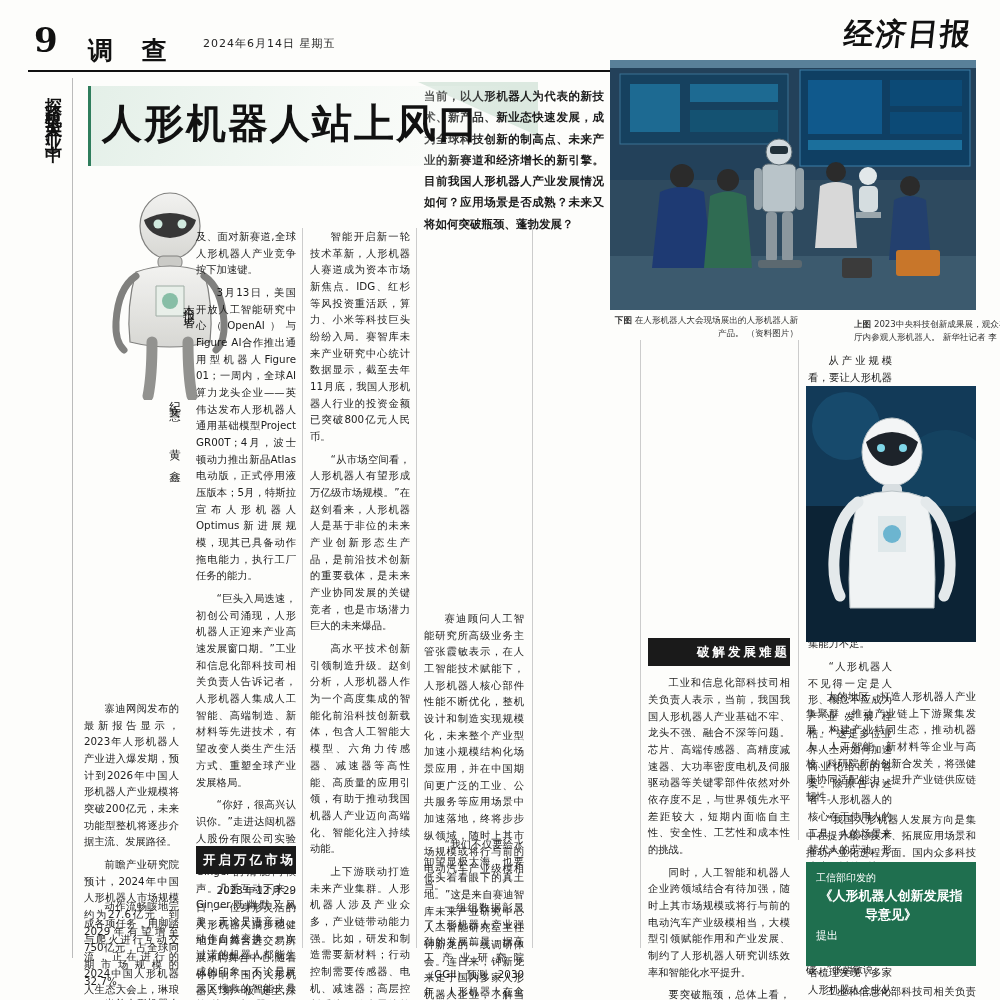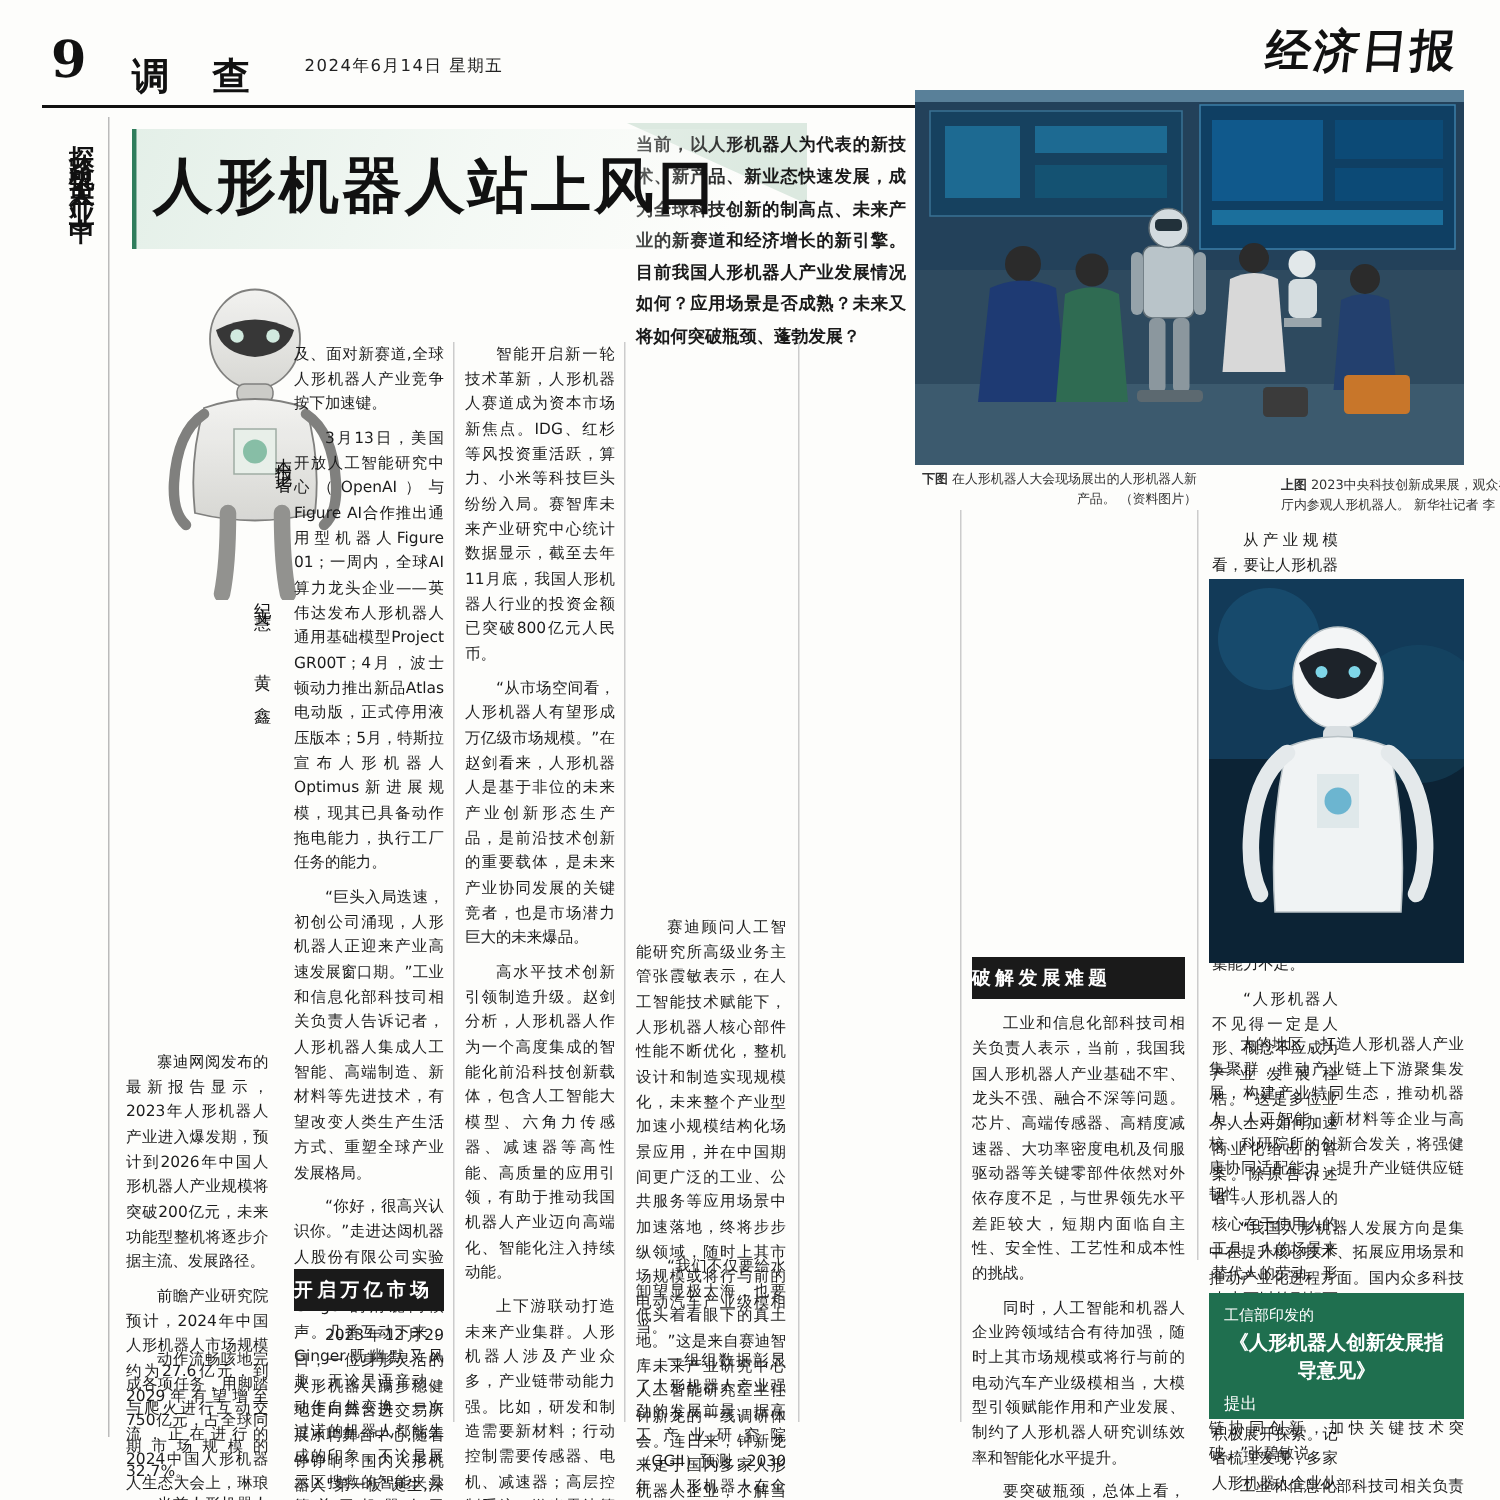--- a/index.html
+++ b/index.html
@@ -92,33 +92,33 @@
     font-size:10.3px;line-height:1.62;text-align:justify;color:#1c1c1c;
     writing-mode:horizontal-tb;
   }
   .col p{margin:0 0 6px 0;text-indent:2em;}
   .colrule{position:absolute;width:1px;background:#ccc;}
 
   
   .subhead{
     display:block;margin:8px 0 8px 0;
     background:#1a1a1a;color:#fff;font-size:12.5px;font-weight:bold;
-    letter-spacing:3px;text-align:left;padding:4px 0;
+    letter-spacing:3px;text-align:right;padding:4px 0;
   }
 
   
   .photo{position:absolute;overflow:hidden;background:#222;}
   .caption{
     position:absolute;font-size:8.6px;line-height:1.5;color:#333;
   }
   .caption .tag{font-weight:bold;}
 
   
   .greenbox{
-    position:absolute;left:806px;top:862px;width:170px;height:84px;
+    position:absolute;left:806px;top:862px;width:170px;height:104px;
     background:#1f6f4f;color:#fff;padding:8px 10px;box-sizing:border-box;
   }
   .greenbox .gb1{font-size:10px;line-height:1.5;}
   .greenbox .gb2{font-size:13px;font-weight:bold;line-height:1.45;margin-top:2px;text-align:center;}
   .greenbox .gb3{font-size:11px;margin-top:3px;}
 </style>
 </head>
 <body>
 
 <div class="page">

